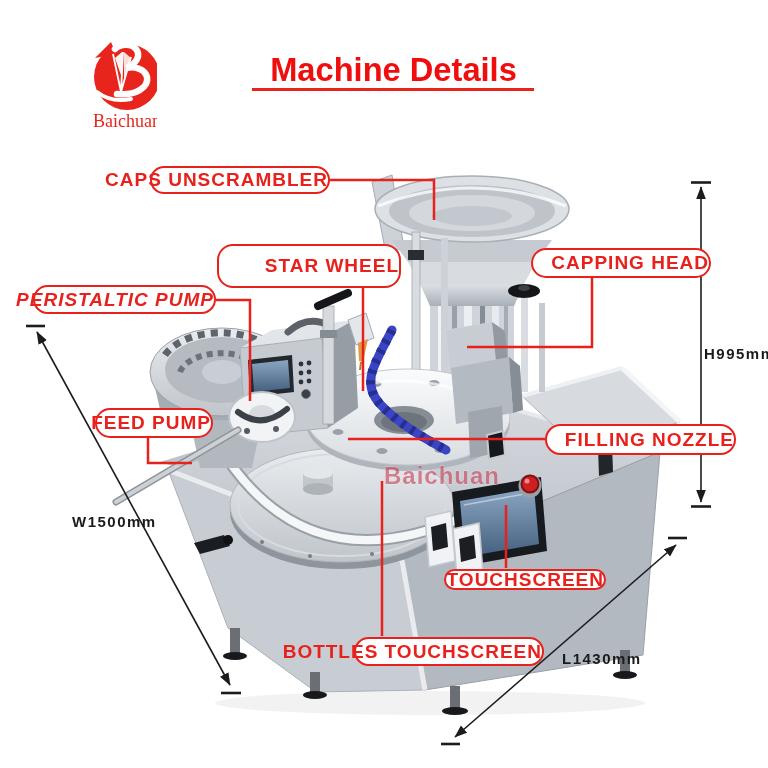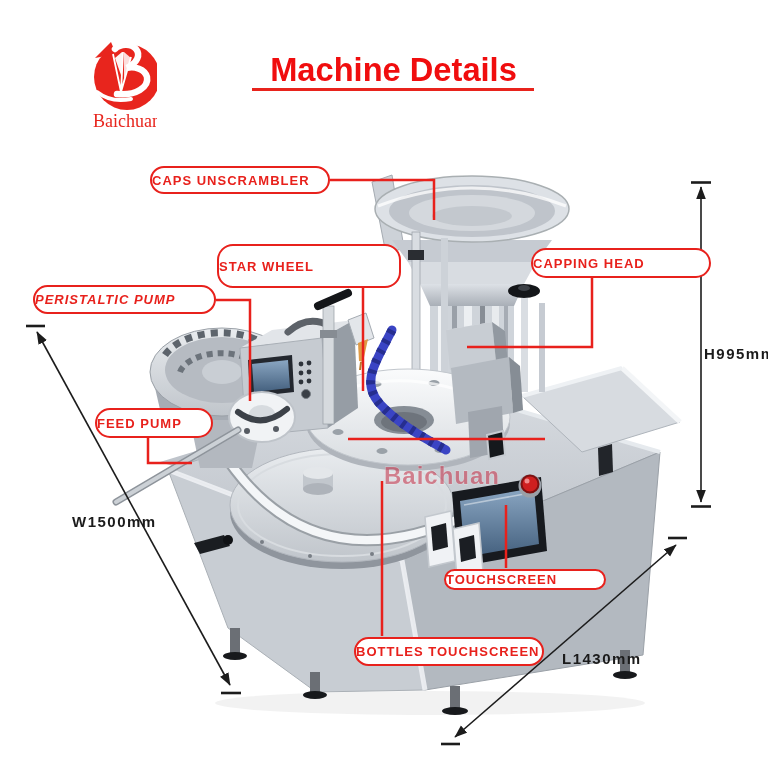--- a/index.html
+++ b/index.html
@@ -14,23 +14,23 @@
     position:absolute;left:252px;top:52px;width:282px;text-align:center;
     border-bottom:3px solid #e8231c;
   }
   .title-wrap .title-text{
     display:inline-block;font-size:34px;font-weight:bold;color:#f00d0e;
     letter-spacing:0px;transform:scaleX(.96);transform-origin:center;
     white-space:nowrap;line-height:1.05;
   }
   
   .pill{
-    position:absolute;display:flex;align-items:center;justify-content:flex-start;
+    position:absolute;display:flex;align-items:center;justify-content:flex-end;
     background:#ffffff;border:2.5px solid #e8211c;border-radius:16px;
-    color:#e8211c;font-weight:bold;font-size:13px;letter-spacing:1px;
+    color:#e8211c;font-weight:bold;font-size:19px;letter-spacing:1px;
     white-space:nowrap;box-sizing:border-box;z-index:5;
   }
   #lbl-caps{left:150px;top:166px;width:180px;height:28px;}
   #lbl-star{left:217px;top:244px;width:184px;height:44px;}
   #lbl-capping{left:531px;top:248px;width:180px;height:30px;}
   #lbl-pump{left:33px;top:285px;width:183px;height:29px;font-style:italic;}
   #lbl-feed{left:95px;top:408px;width:118px;height:30px;}
   #lbl-nozzle{left:545px;top:424px;width:191px;height:31px;}
   #lbl-touch{left:444px;top:569px;width:162px;height:21px;}
   #lbl-bottles{left:354px;top:637px;width:190px;height:29px;}
@@ -286,20 +286,23 @@
   </div>
   <div class="pill" id="lbl-capping">
     <span>CAPPING HEAD</span>
   </div>
   <div class="pill" id="lbl-pump">
     <span>PERISTALTIC PUMP</span>
   </div>
   <div class="pill" id="lbl-feed">
     <span>FEED PUMP</span>
   </div>
+  <div class="pill" id="lbl-nozzle">
+    <span>FILLING NOZZLE</span>
+  </div>
   <div class="pill" id="lbl-touch">
     <span>TOUCHSCREEN</span>
   </div>
   <div class="pill" id="lbl-bottles">
     <span>BOTTLES TOUCHSCREEN</span>
   </div>
 
   <div class="dim-text" id="dim-h">H995mm</div>
   <div class="dim-text" id="dim-w">W1500mm</div>
   <div class="dim-text" id="dim-l">L1430mm</div>

